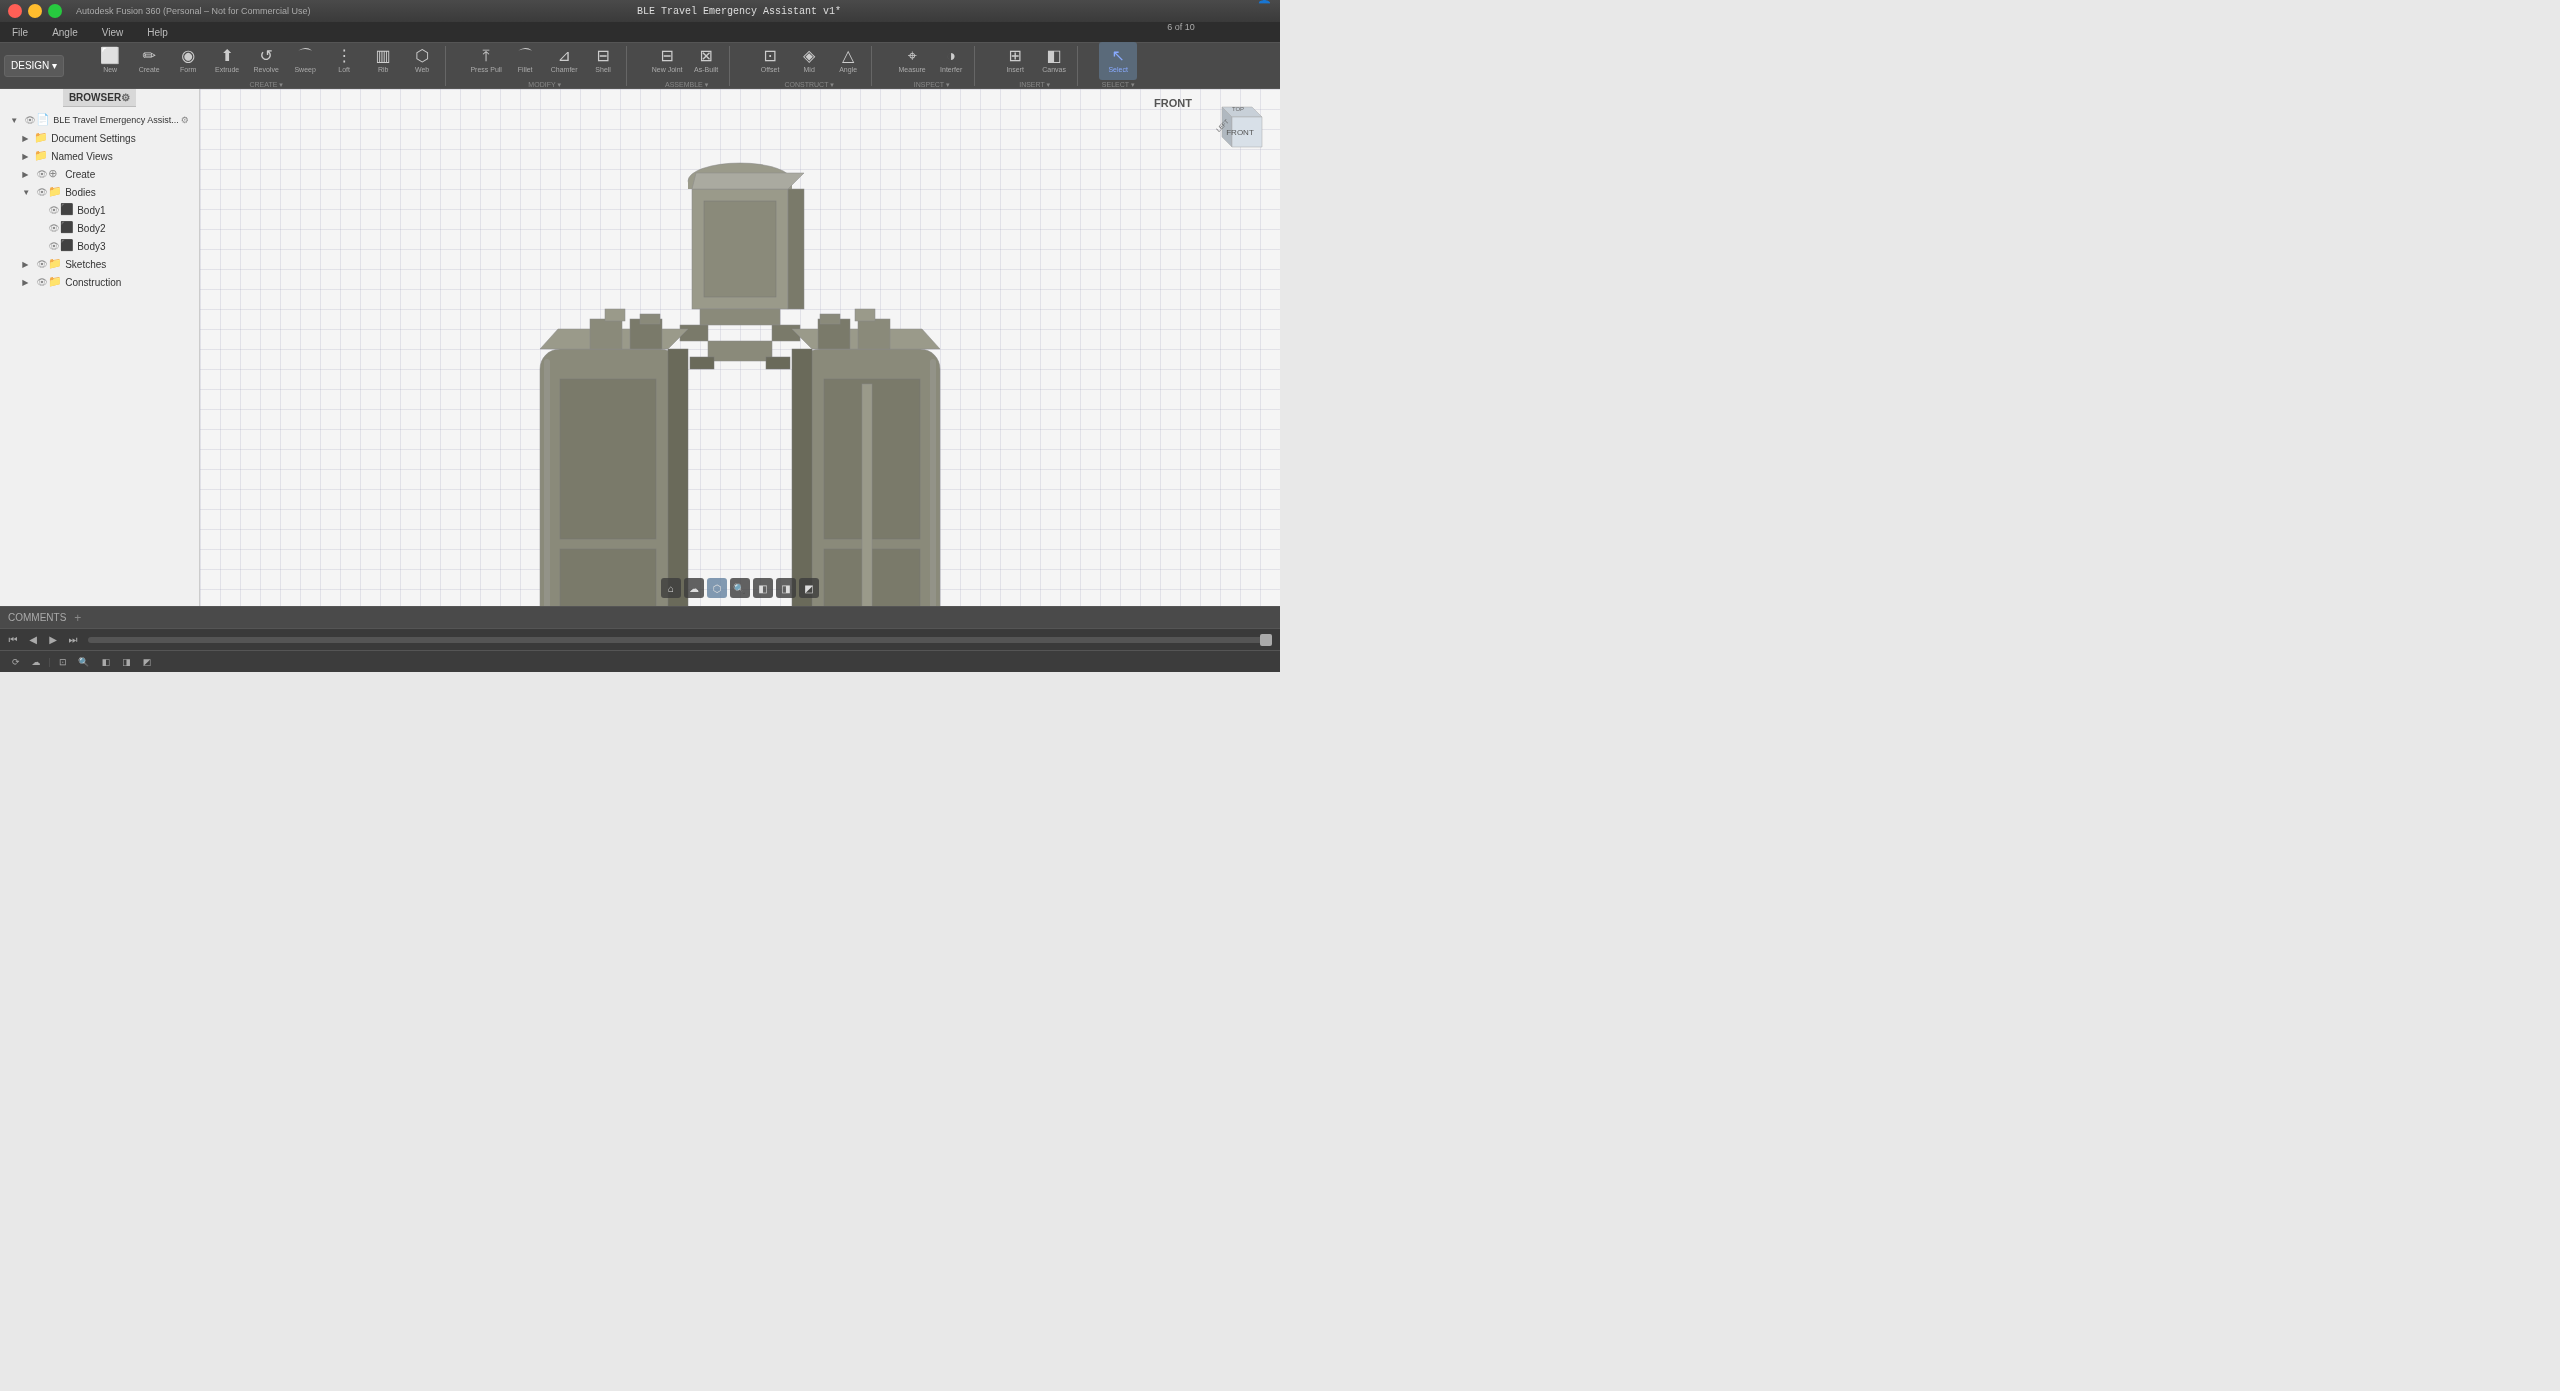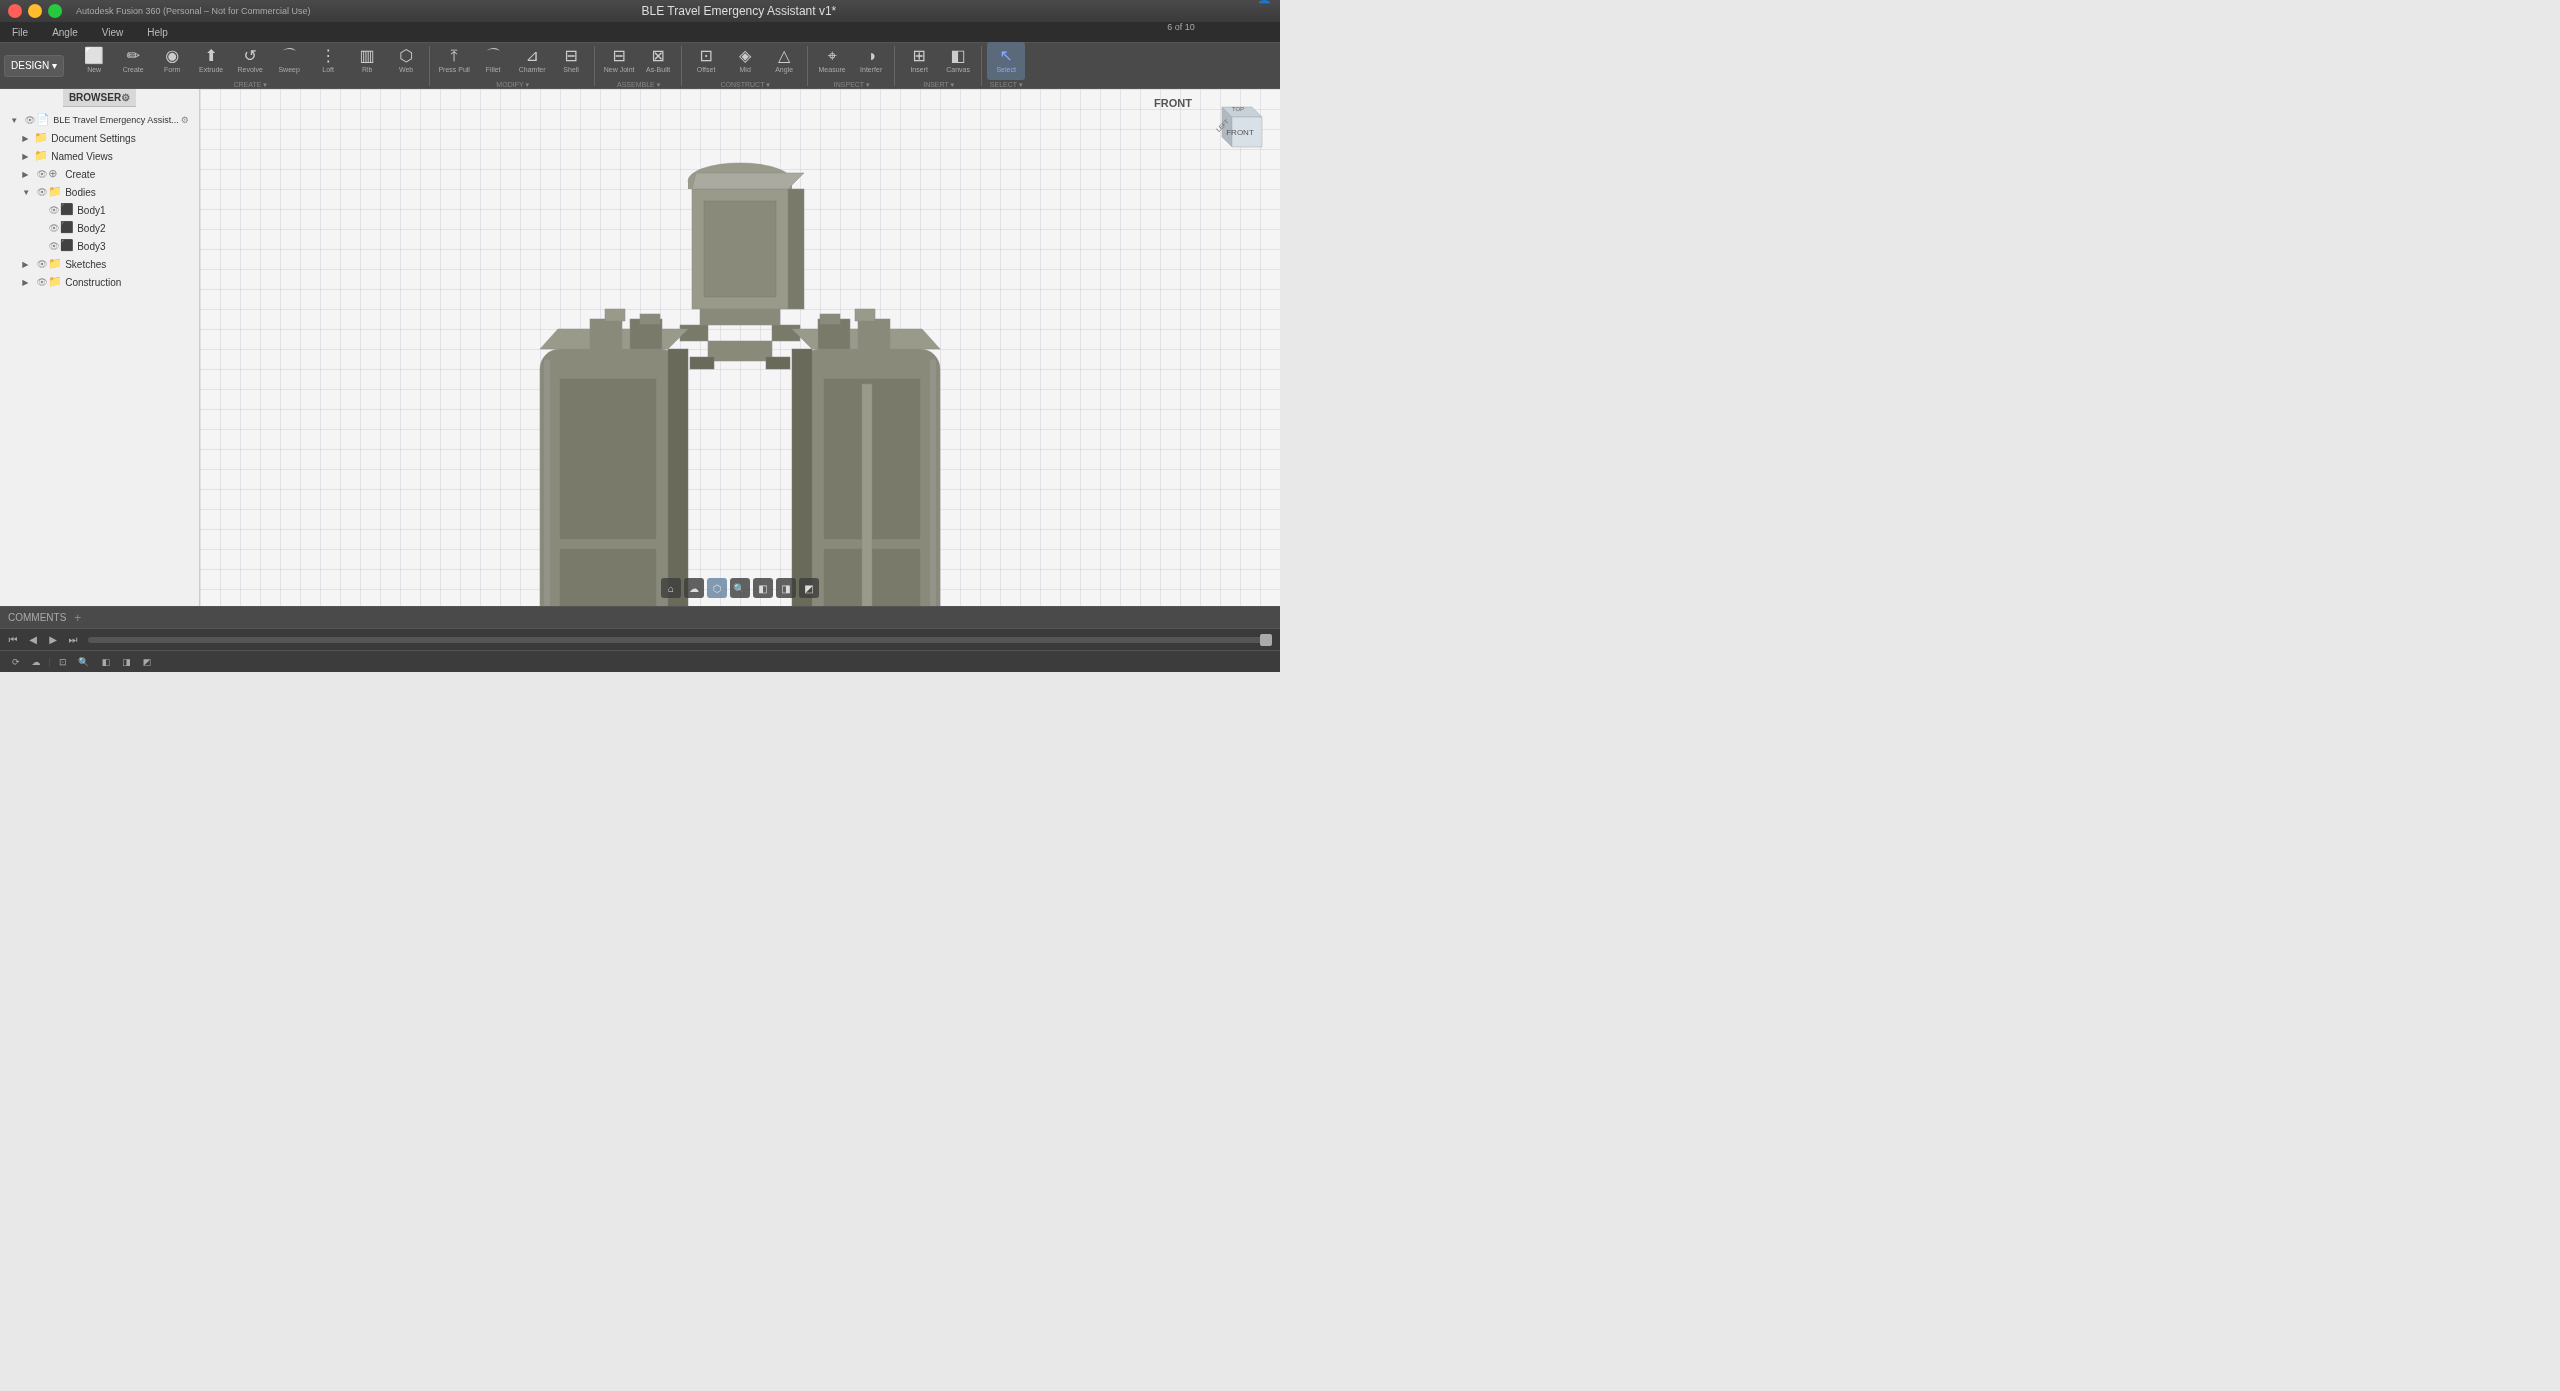--- a/index.html
+++ b/index.html
@@ -78,21 +78,21 @@
       background: #5c5c5c;
       color: #fff;
       border-color: #666;
     }
 
     
     #toolbar-row {
       display: flex;
       align-items: center;
       padding: 2px 4px;
-      gap: 1px;
+      gap: 17px;
       background: #4a4a4a;
       height: 46px;
       border-top: 1px solid #555;
     }
     .toolbar-group {
       display: flex;
       align-items: center;
       gap: 1px;
       padding: 0 4px;
       border-right: 1px solid #666;
@@ -321,21 +321,21 @@
 <body>
 
 <div id="titlebar">
   <div id="titlebar-left">
     <div class="title-btn btn-close">×</div>
     <div class="title-btn btn-min">–</div>
     <div class="title-btn btn-max">□</div>
     <span style="margin-left:8px;font-size:9px;color:#aaa;">Autodesk Fusion 360 (Personal – Not for Commercial Use)</span>
   </div>
   <div id="titlebar-title">
-    <span style="color:#ddd;font-size:12px;">BLE Travel Emergency Assistant v1*</span>
+    <span style="color:#ddd;font-size:10px;font-family:Liberation Mono, monospace;">BLE Travel Emergency Assistant v1*</span>
   </div>
   <div id="titlebar-controls">
     <span style="color:#aaa;font-size:9px;margin-right:8px;margin-top:32px;">6 of 10</span>
     <span style="color:#aaa;font-size:9px;margin-right:8px;cursor:pointer;">🔔 <span>1</span></span>
     <span style="color:#aaa;font-size:10px;cursor:pointer;margin-right:4px;">?</span>
     <span style="color:#aaa;font-size:12px;cursor:pointer;">👤</span>
   </div>
 </div>
 
 <div id="menubar">

